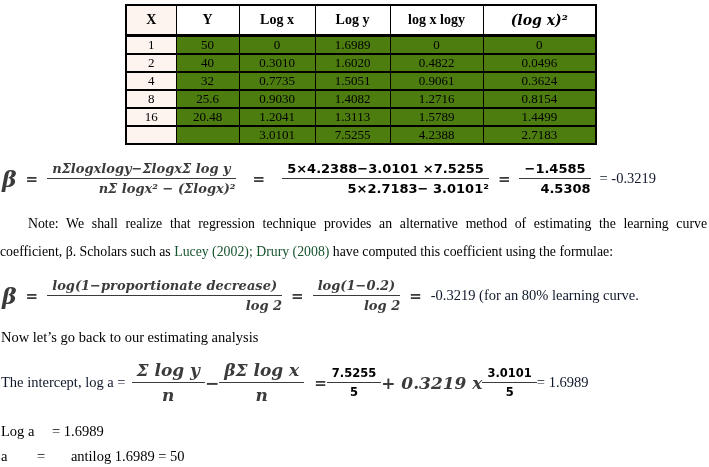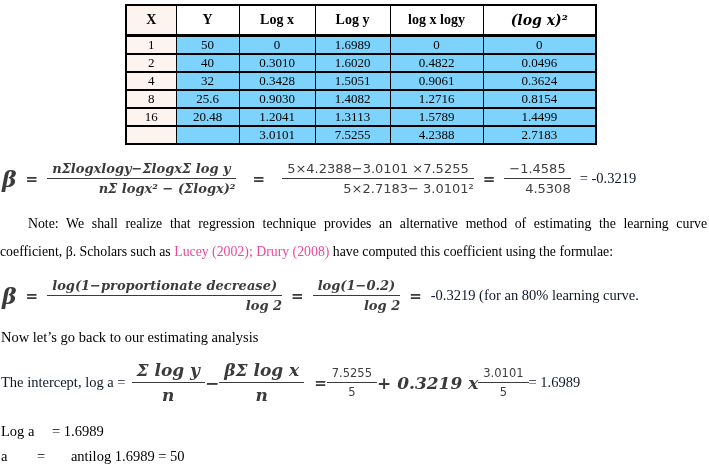--- a/index.html
+++ b/index.html
@@ -28,58 +28,58 @@
     height:26px;
     text-align:center;
     background:#fff;
   }
   table.data-table td{
     border-top:2px solid #000;
     border-bottom:2px solid #000;
     font-size:13px;
     height:15px;
     text-align:center;
-    background:#7dd3fc;
+    background:#4d7c0f;
     padding:0 2px;
   }
   table.data-table td.col-x, table.data-table th.col-x{background:#fdf4f0;}
   th.math-head{font-family:"DejaVu Serif",serif;font-style:italic;}
   
   .math{
     font-family:"DejaVu Serif", serif;
     font-style:italic;
     font-weight:bold;
     color:#3b3b3b;
   }
   .math-num{
     font-family:"DejaVu Sans", sans-serif;
     font-style:normal;
-    font-weight:normal;
-    color:#404040;
+    font-weight:bold;
+    color:#000000;
   }
   .beta{font-size:22px;line-height:1;}
   .eq{font-size:15px;font-weight:bold;color:#3b3b3b;font-style:normal;font-family:"DejaVu Sans",sans-serif;}
   .frac{display:inline-block;text-align:center;vertical-align:middle;}
   .frac .num{display:block;border-bottom:1.5px solid #3b3b3b;padding:0 5px 2px 5px;}
   .frac .den{display:block;padding-top:2px;}
   .f-small{font-size:13px;text-align:right;}
   .f-tiny{font-size:11.5px;}
   .f-big{font-size:17px;}
   .plain{font-family:"Liberation Serif",serif;font-style:normal;font-weight:normal;color:#0f172a;}
   .frow{display:flex;align-items:center;}
   
   .note{
     width:707px;
     margin:14px 0 0 0;
     font-size:13.8px;
     line-height:28px;
     text-align:justify;
     text-indent:28px;
   }
-  .cite{color:#ec4899;}
+  .cite{color:#14532d;}
   .bodyline{font-size:14.5px;}
 </style>
 </head>
 <body>
 
 <div class="page">
 
   <table class="data-table">
     <colgroup>
       <col style="width:50px">
@@ -112,21 +112,21 @@
           <td class="col-x">2</td>
           <td>40</td>
           <td>0.3010</td>
           <td>1.6020</td>
           <td>0.4822</td>
           <td>0.0496</td>
         </tr>
         <tr>
           <td class="col-x">4</td>
           <td>32</td>
-          <td>0.3428</td>
+          <td>0.7735</td>
           <td>1.5051</td>
           <td>0.9061</td>
           <td>0.3624</td>
         </tr>
         <tr>
           <td class="col-x">8</td>
           <td>25.6</td>
           <td>0.9030</td>
           <td>1.4082</td>
           <td>1.2716</td>

